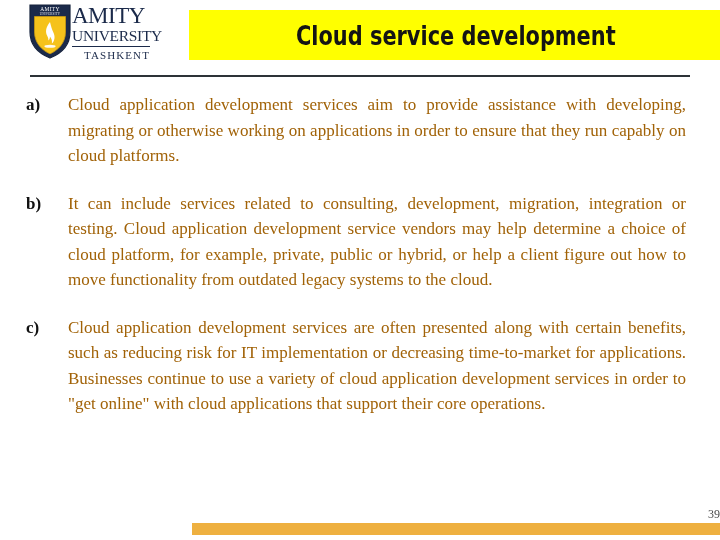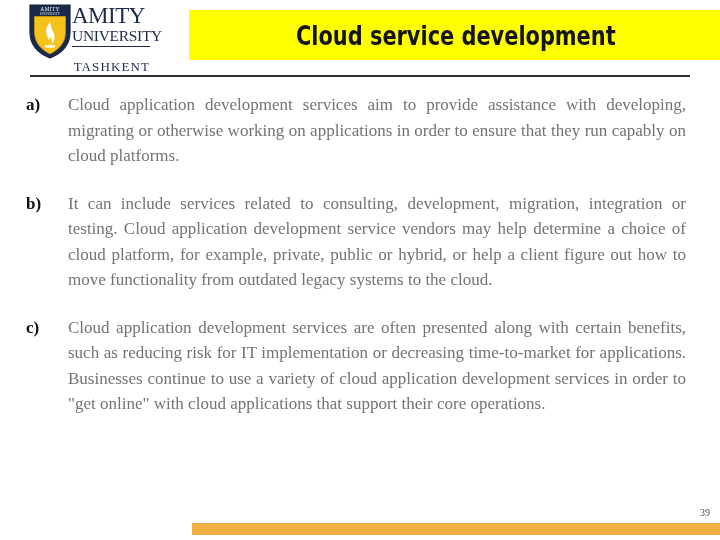--- a/index.html
+++ b/index.html
@@ -75,27 +75,27 @@
     margin-top: 1px;
   }
   .logo-rule {
     display: block;
     width: 78px;
     height: 1px;
     background: #1b2a4a;
     margin-top: 2px;
   }
   .logo-line3 {
-    font-size: 13px;
+    font-size: 11px;
     letter-spacing: 1.1px;
     display: block;
     white-space: nowrap;
     text-align: right;
     width: 78px;
-    margin-top: 13px;
+    margin-top: 3px;
     color: #1b2a4a;
   }
 
   .title-bar {
     position: absolute;
     left: 153px;
     top: 10px;
     width: 533px;
     height: 50px;
     background: #ffff00;
@@ -149,33 +149,33 @@
     font-weight: 700;
     font-size: 17px;
     color: #111111;
     line-height: 25px;
   }
 
   .para {
     font-family: "Liberation Serif", "DejaVu Serif", serif;
     font-size: 17px;
     line-height: 25.5px;
-    color: #737373;
+    color: #a16207;
     text-align: justify;
     text-justify: inter-word;
     margin: 0;
   }
 
   
   .page-number {
     position: absolute;
-    right: 10px;
+    right: 0;
     top: 507px;
     font-family: "Liberation Serif", "DejaVu Serif", serif;
-    font-size: 10px;
+    font-size: 12px;
     color: #4a4a4a;
   }
 
   .footer-bar {
     position: absolute;
     left: 192px;
     top: 523px;
     width: 528px;
     height: 12px;
     background: #eeb040;

